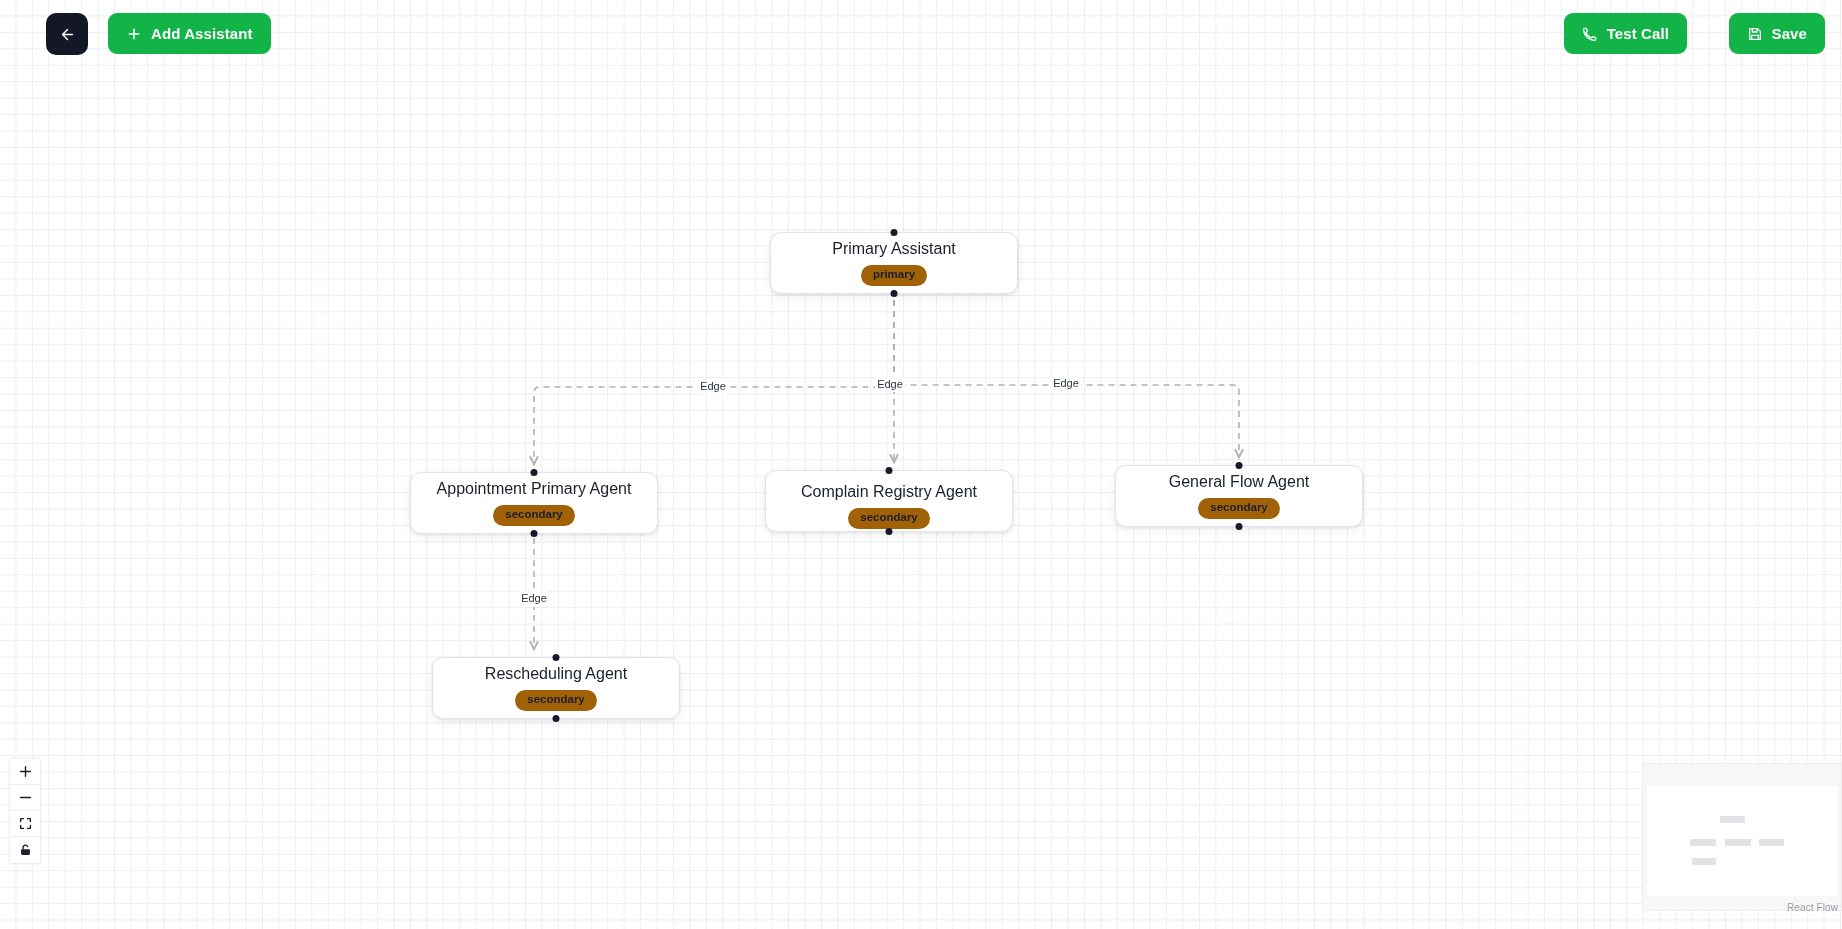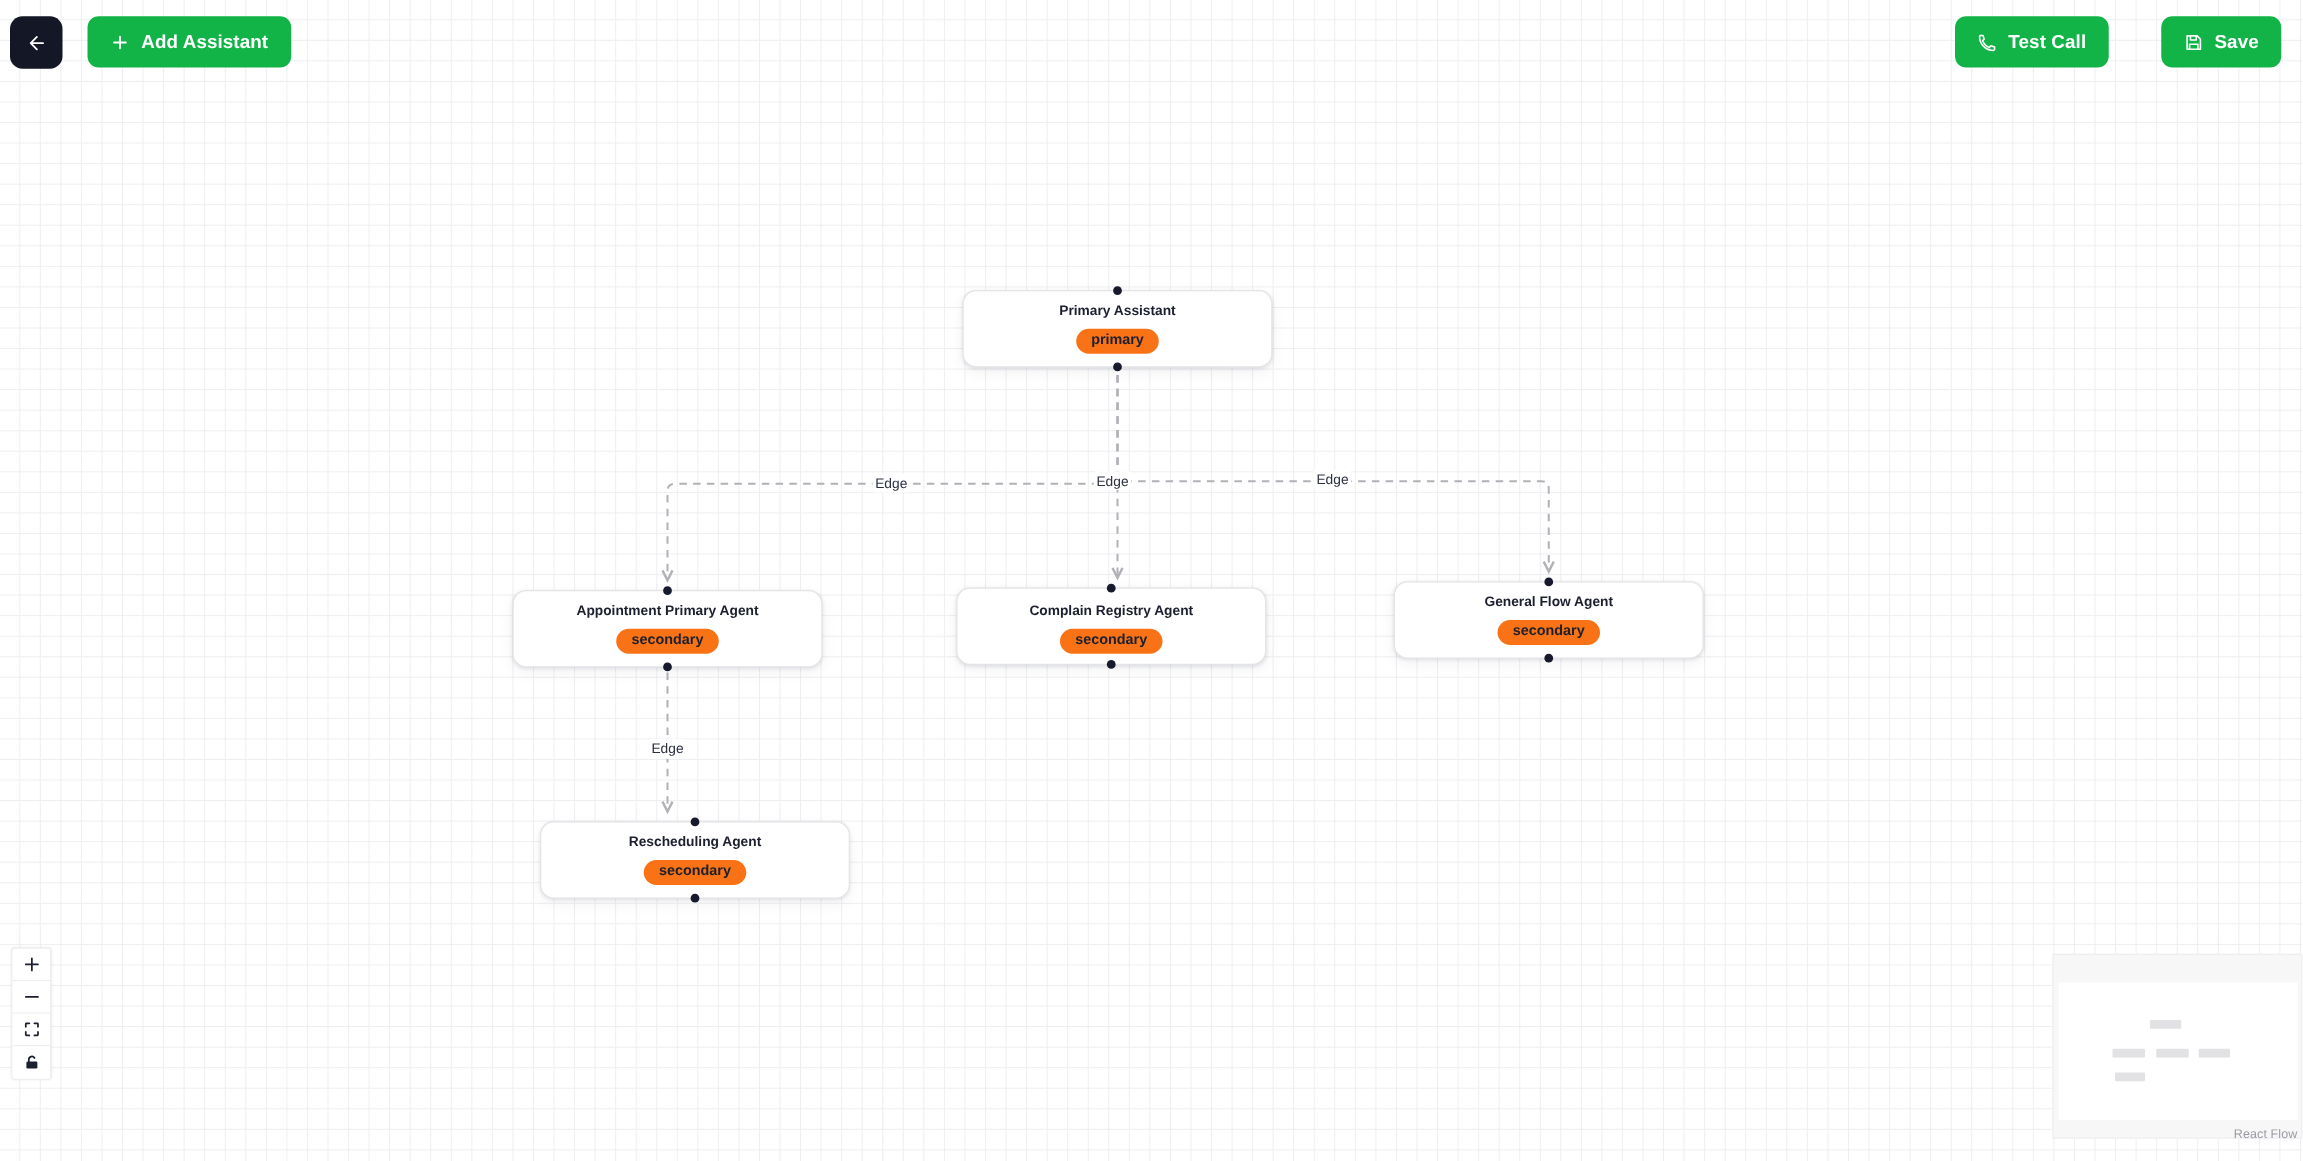--- a/index.html
+++ b/index.html
@@ -25,21 +25,21 @@
 
   
   .topbar {
     position: absolute;
     top: 0; left: 0;
     width: 1842px;
     height: 66px;
     pointer-events: none;
     z-index: 30;
   }
-  .topbar > * { pointer-events: auto; }
+  .topbar > * { pointer-events: auto; margin-left: 38px; }
 
   .back-btn {
     position: absolute;
     left: 8px;  top: 13px;
     width: 42px; height: 42px;
     background: #141726;
     border-radius: 10px;
     border: none;
     display: flex;
     align-items: center;
@@ -108,31 +108,31 @@
     display: flex;
     flex-direction: column;
     align-items: center;
     justify-content: center;
     gap: 7px;
     z-index: 5;
     cursor: grab;
     padding: 12px 16px;
   }
   .node-title {
-    font-size: 11px;
-    font-weight: 700;
+    font-size: 16px;
+    font-weight: 400;
     color: #1b1f2e;
     line-height: 1.15;
     white-space: nowrap;
   }
   .node-badge {
     font-size: 11.5px;
     font-weight: 700;
     color: #1b1f2e;
-    background: #f97316;
+    background: #a16207;
     border-radius: 999px;
     padding: 4px 12px 5px;
     line-height: 1;
   }
   .handle {
     position: absolute;
     width: 7px; height: 7px;
     border-radius: 50%;
     background: #161a2c;
     left: 50%;

